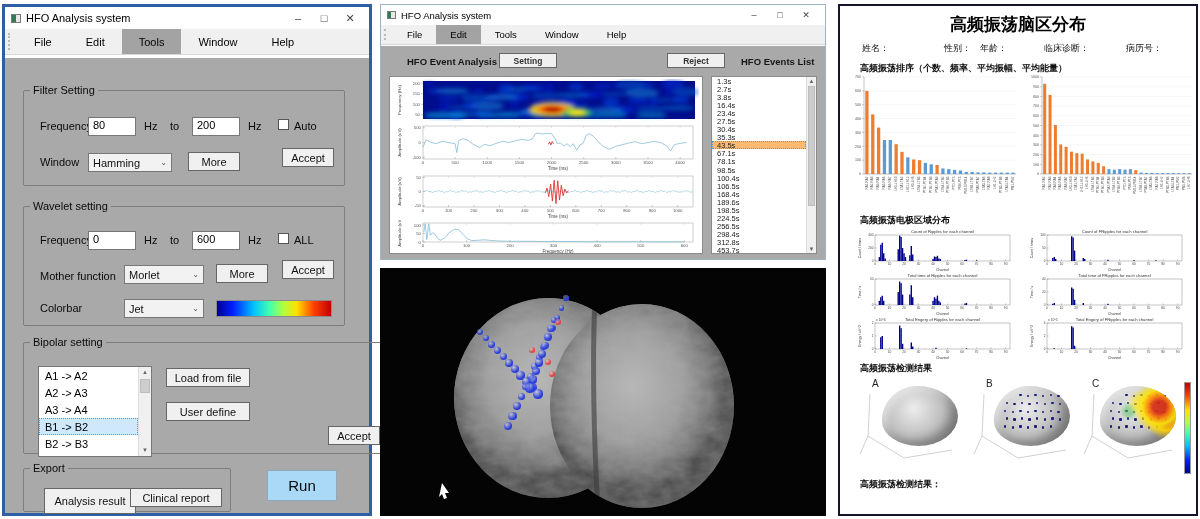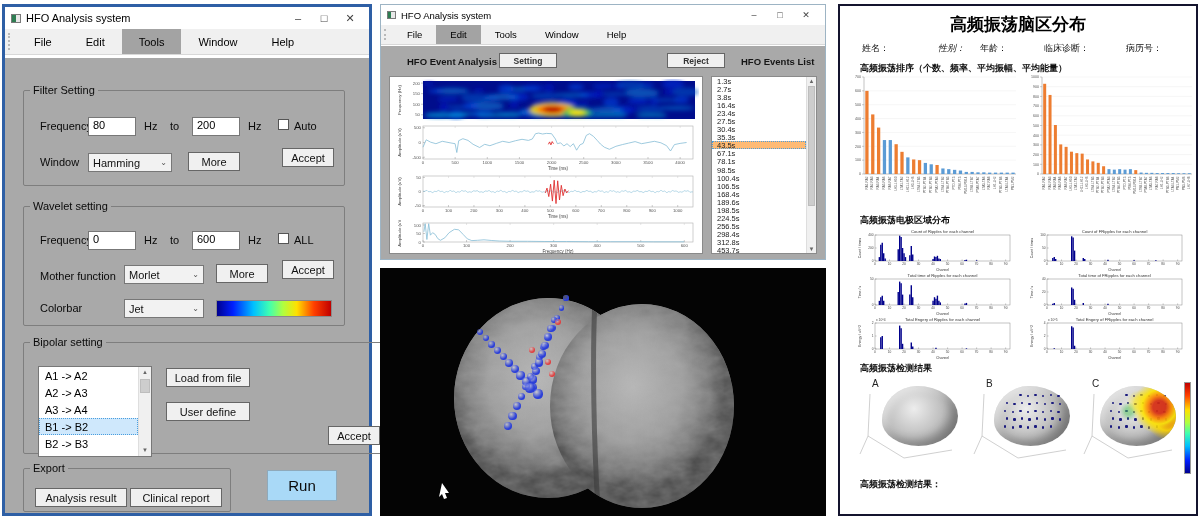--- a/index.html
+++ b/index.html
@@ -150,21 +150,21 @@
             <div class="sb-btn bot">▼</div>
           </div>
         </div>
         <span class="btn" style="left:142px;top:20px;width:84px;height:19px">Load from file</span>
         <span class="btn" style="left:142px;top:54px;width:84px;height:19px">User define</span>
         <span class="btn" style="right:10px;top:78px;width:52px;height:19px">Accept</span>
       </fieldset>
 
       <fieldset class="group" style="left:18px;top:404px;width:208px;height:50px">
         <legend>Export</legend>
-        <span class="btn" style="left:11px;top:14px;width:92px;height:19px">Analysis result</span>
+        <span class="btn" style="left:20px;top:14px;width:92px;height:26px">Analysis result</span>
         <span class="btn" style="left:106px;top:14px;width:92px;height:19px">Clinical report</span>
       </fieldset>
 
       <span class="run" style="left:262px;top:412px;width:70px;height:31px">Run</span>
     </div>
   </div>
 
   <div class="win mid-win">
     <div class="titlebar">
       <span class="app-icon" style="width:9px;height:8px"></span>
@@ -503,21 +503,21 @@
         <div class="dot" style="left: 168.9px; top: 102.9px; width: 6.2px; height: 6.2px; background: radial-gradient(circle at 35% 30%, rgba(255, 255, 255, 0.333), rgb(224, 64, 64) 60%);"></div>
         <div class="dot" style="left: 148.9px; top: 78.9px; width: 6.2px; height: 6.2px; background: radial-gradient(circle at 35% 30%, rgba(255, 255, 255, 0.333), rgb(224, 64, 64) 60%);"></div>
         <div class="dot" style="left: 174.9px; top: 50.9px; width: 6.2px; height: 6.2px; background: radial-gradient(circle at 35% 30%, rgba(255, 255, 255, 0.333), rgb(224, 64, 64) 60%);"></div>
       </div>
   </div>
 
   <div class="report">
     <div class="r-title">高频振荡脑区分布</div>
     <div id="report-fields">
         <span class="r-field" style="left: 22px;">姓名：</span>
-        <span class="r-field" style="left: 98px; font-style: italic;">性别：</span>
+        <span class="r-field" style="left: 104px;">性别：</span>
         <span class="r-field" style="left: 140px;">年龄：</span>
         <span class="r-field" style="left: 204px;">临床诊断：</span>
         <span class="r-field" style="left: 286px;">病历号：</span>
       </div>
     <div class="r-sec" style="top:56px">高频振荡排序（个数、频率、平均振幅、平均能量）</div>
     <svg width="170" height="135" style="position:absolute;left:8px;top:67px">
         <line x1="16" y1="101" x2="168" y2="101" stroke="#ececec" stroke-width="0.5"></line>
         <line x1="14" y1="101" x2="16" y2="101" stroke="#999" stroke-width="0.5"></line>
         <text x="13" y="102.3" text-anchor="end" font-size="3.6" fill="#555">0</text>
         <line x1="16" y1="87.14285714285714" x2="168" y2="87.14285714285714" stroke="#ececec" stroke-width="0.5"></line>

